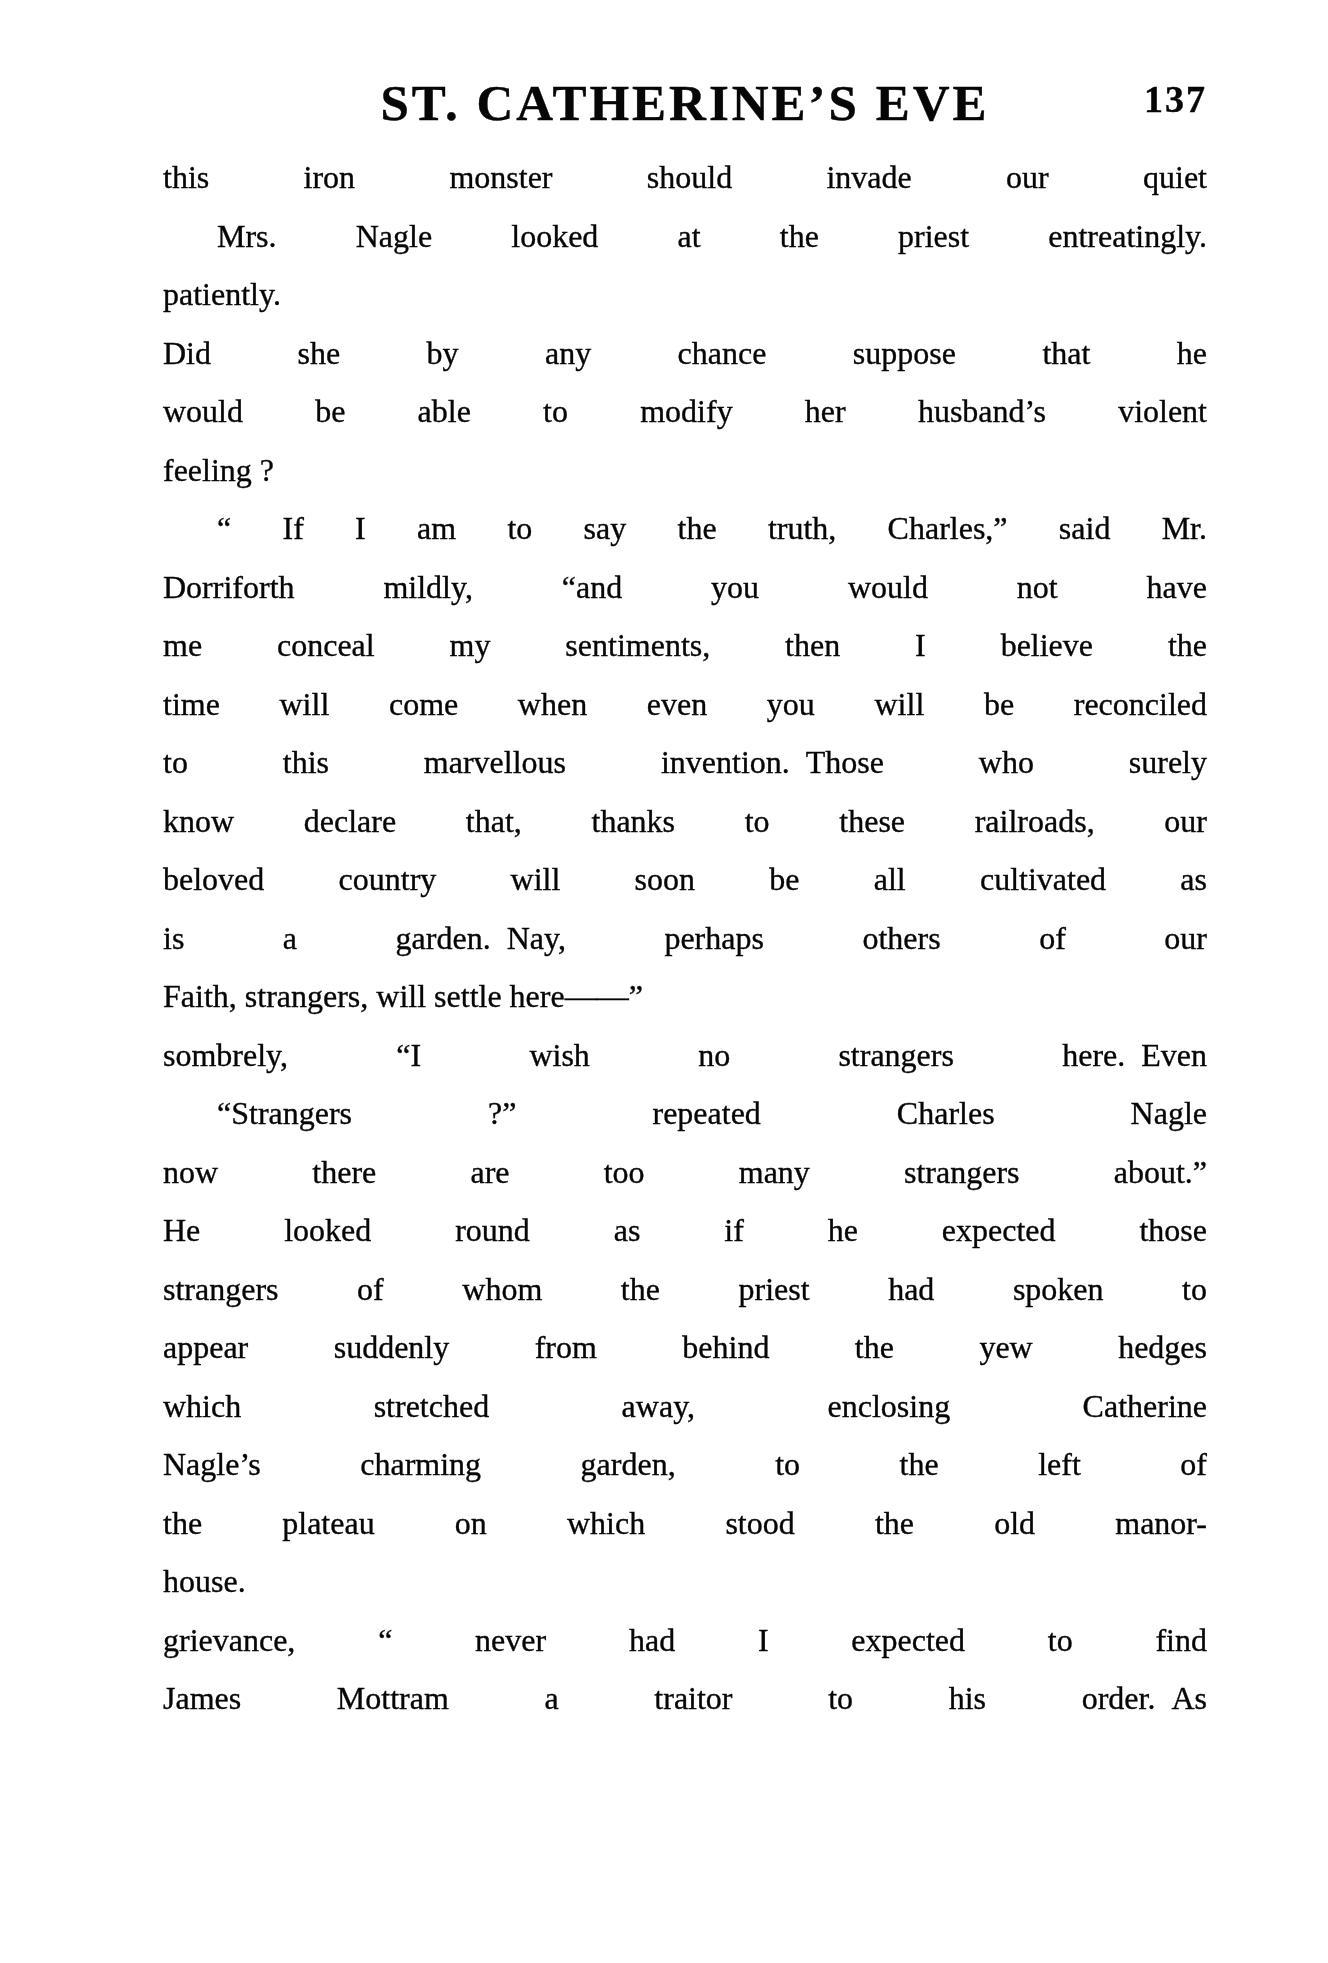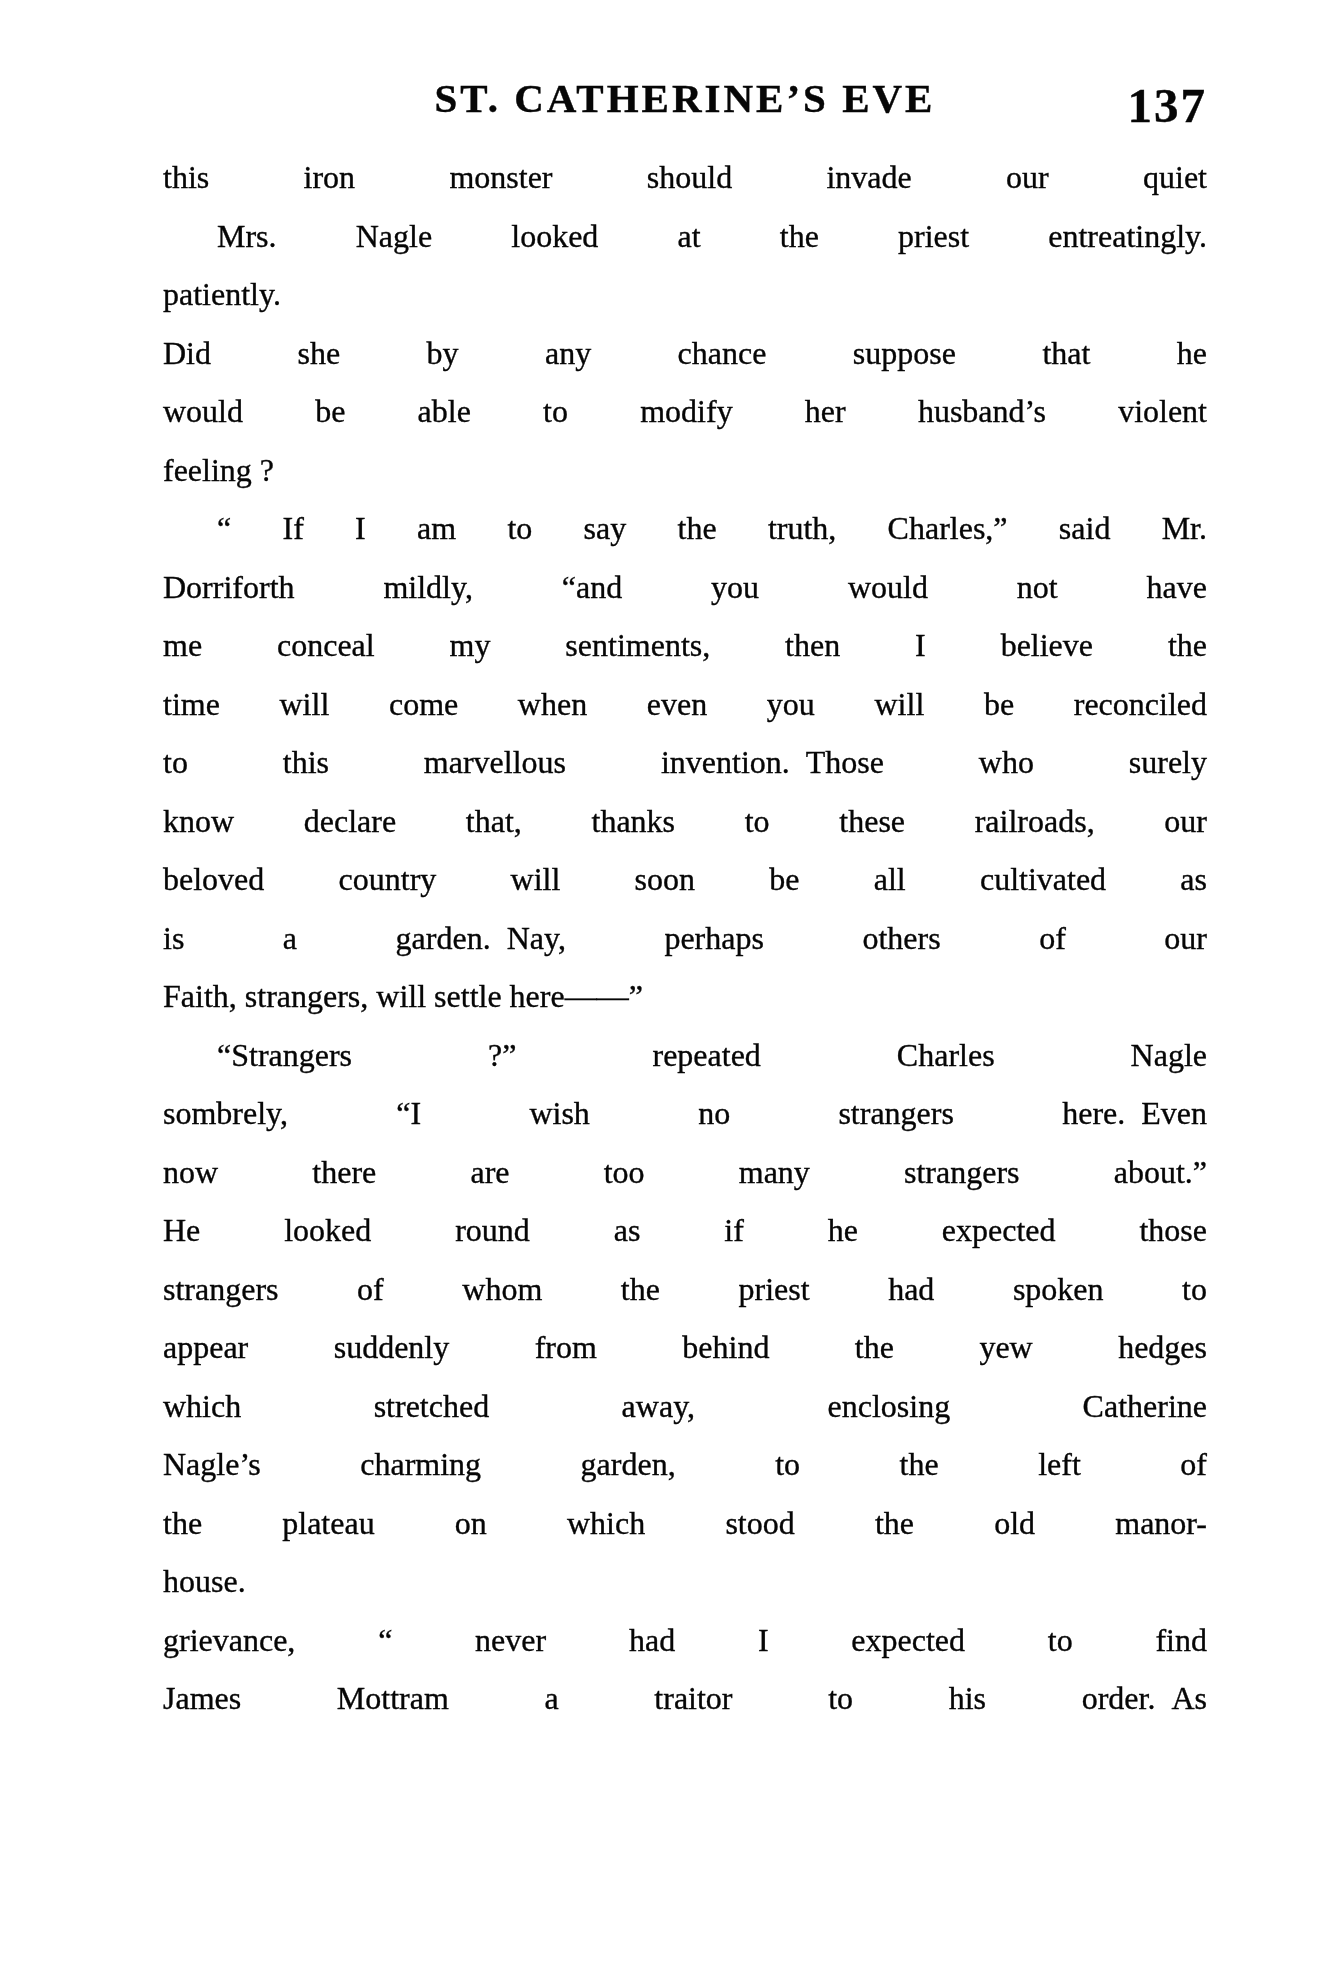--- a/index.html
+++ b/index.html
@@ -19,31 +19,31 @@
   .page-header {
     position: absolute;
     top: 74px;
     left: 163px;
     width: 1044px;
     height: 54px;
   }
   .running-head {
     display: block;
     text-align: center;
-    font-size: 41px;
+    font-size: 51px;
     font-weight: bold;
     letter-spacing: 3px;
     white-space: pre;
     -webkit-text-stroke: 0.4px #060606;
   }
   .page-number {
     position: absolute;
     right: 0;
     top: 3px;
-    font-size: 49px;
+    font-size: 38px;
     font-weight: bold;
     letter-spacing: 2px;
     -webkit-text-stroke: 0.4px #060606;
   }
   .text-block {
     position: absolute;
     top: 148px;
     left: 163px;
     width: 1044px;
   }
@@ -78,22 +78,22 @@
       <div class="text-line">feeling ?</div>
       <div class="text-line indent justify">“ If I am to say the truth, Charles,” said Mr.</div>
       <div class="text-line justify">Dorriforth mildly, “and you would not have</div>
       <div class="text-line justify">me conceal my sentiments, then I believe the</div>
       <div class="text-line justify">time will come when even you will be reconciled</div>
       <div class="text-line justify">to this marvellous invention. Those who surely</div>
       <div class="text-line justify">know declare that, thanks to these railroads, our</div>
       <div class="text-line justify">beloved country will soon be all cultivated as</div>
       <div class="text-line justify">is a garden. Nay, perhaps others of our</div>
       <div class="text-line">Faith, strangers, will settle here——”</div>
+      <div class="text-line justify">sombrely, “I wish no strangers here. Even</div>
       <div class="text-line indent justify">“Strangers ?” repeated Charles Nagle</div>
-      <div class="text-line justify">sombrely, “I wish no strangers here. Even</div>
       <div class="text-line justify">now there are too many strangers about.”</div>
       <div class="text-line justify">He looked round as if he expected those</div>
       <div class="text-line justify">strangers of whom the priest had spoken to</div>
       <div class="text-line justify">appear suddenly from behind the yew hedges</div>
       <div class="text-line justify">which stretched away, enclosing Catherine</div>
       <div class="text-line justify">Nagle’s charming garden, to the left of</div>
       <div class="text-line justify">the plateau on which stood the old manor-</div>
       <div class="text-line">house.</div>
       <div class="text-line justify">grievance, “ never had I expected to find</div>
       <div class="text-line justify">James Mottram a traitor to his order. As</div>

